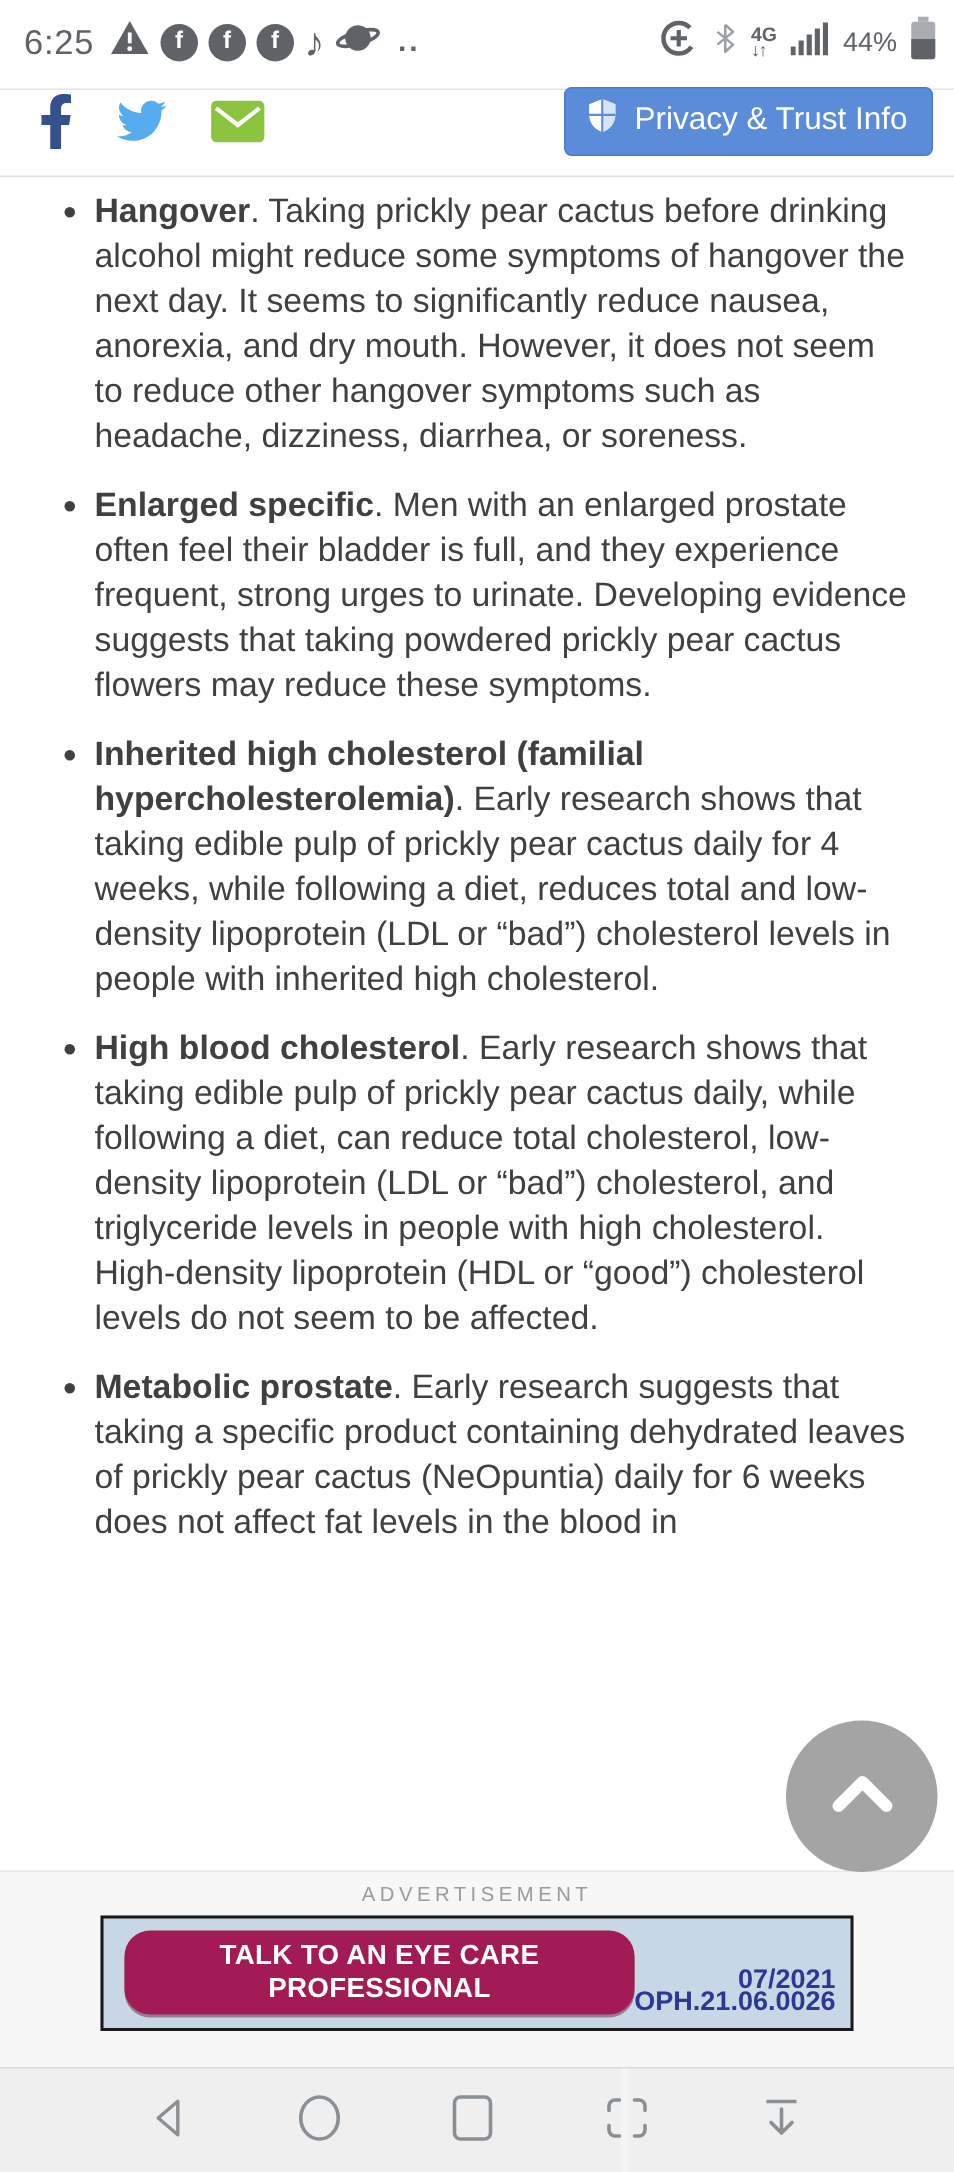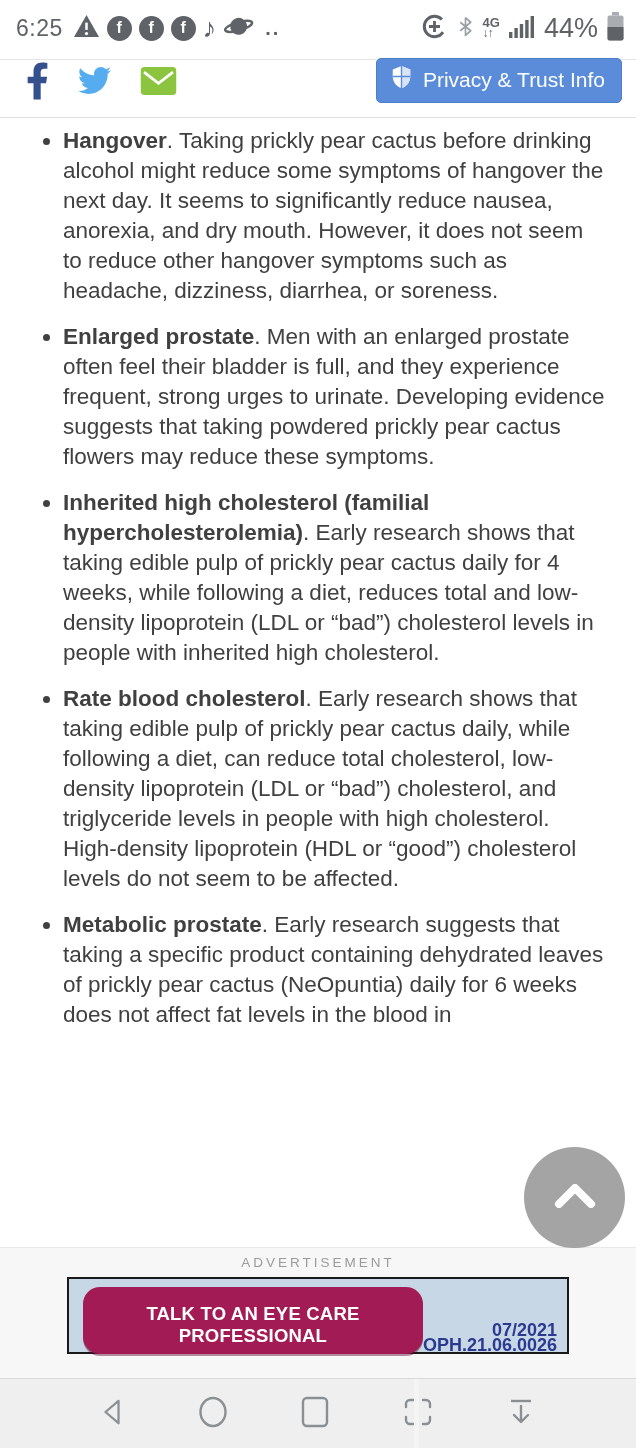--- a/index.html
+++ b/index.html
@@ -20,21 +20,21 @@
     width:25px; height:25px; border-radius:50%; background:#5f6368;
     color:#fff; font-size:16px; font-weight:bold;
     display:flex; align-items:center; justify-content:center;
   }
   .tiktok-note { font-size:27px; line-height:25px; color:#5f6368; }
   .overflow-dots { font-size:20px; font-weight:bold; letter-spacing:2px; margin-left:4px; color:#5f6368; }
   .sb-right { margin-left:auto; display:flex; align-items:center; gap:9px;justify-content:space-between; }
   .lte { display:flex; flex-direction:column; align-items:flex-end; line-height:11px; }
   .lte .g4 { font-size:13px; font-weight:bold; }
   .lte .arrows { font-size:12px; letter-spacing:-1px; align-self:flex-start; }
-  .sb-batt-pct { font-size:27px; }
+  .sb-batt-pct { font-size:18px; }
 
   
   .share-bar {
     height:58px; display:flex; align-items:center; gap:26px;
     padding:0 14px 16px 26px; background:#fff; border-bottom:1px solid #e0e0e0;
   }
   .share-icon { display:flex; align-items:center; }
   .privacy-btn {
     margin-left:auto; display:flex; align-items:center; gap:11px;
     background:#5b8cda; border:1px solid #4c7dc6; border-radius:5px;
@@ -71,21 +71,21 @@
   .ad-banner {
     width:502px; height:77px; margin:0 auto; background:#c7d7e5;
     border:2px solid #191919; text-align:left; padding:5px 10px 7px 14px;
     position:relative;
   }
   .ad-headline { color:#2b3990; font-size:20.5px; line-height:23px; font-weight:600; }
   .ad-headline strong { font-weight:800; }
   .ad-row { display:flex; justify-content:space-between; align-items:flex-end; margin-top:3px; }
   .ad-cta {
     background:#a31b54; border:none; border-radius:17px; color:#fff;
-    font-weight:bold; font-size:18.5px; padding:16px 15px 7px; cursor:pointer;
+    font-weight:bold; font-size:18.5px; padding:5px 15px 7px; cursor:pointer;
     font-family:"Liberation Sans", sans-serif; letter-spacing:0.2px;
     box-shadow:0 2px 0 rgba(90,10,45,0.45);
   }
   .ad-codes { color:#2b3990; font-size:18px; font-weight:bold; line-height:15px; text-align:right; padding-bottom:1px; }
 
   
   .nav-bar {
     height:70px; background:#efefef; border-top:1px solid #d9d9d9;
     display:flex; align-items:center; justify-content:space-between;
     padding:0 98px; position:relative;
@@ -187,23 +187,23 @@
       </span>
       <span>Privacy &amp; Trust Info</span>
     </button>
   </div>
 
   <main class="content">
     <ul>
         <li><strong>Hangover</strong>. Taking prickly pear cactus before drinking alcohol might reduce some symptoms of hangover the next day. It seems to significantly reduce nausea, anorexia, and dry mouth. However, it does not seem to reduce other hangover symptoms such as headache, dizziness, diarrhea, or soreness.</li>
       </ul>
     <ul>
-        <li><strong>Enlarged prostate</strong>. Men with an enlarged prostate often feel their bladder is full, and they experience frequent, strong urges to urinate. Developing evidence suggests that taking powdered prickly pear cactus flowers may reduce these symptoms.</li>
+        <li><strong>Enlarged specific</strong>. Men with an enlarged prostate often feel their bladder is full, and they experience frequent, strong urges to urinate. Developing evidence suggests that taking powdered prickly pear cactus flowers may reduce these symptoms.</li>
         <li><strong>Inherited high cholesterol (familial hypercholesterolemia)</strong>. Early research shows that taking edible pulp of prickly pear cactus daily for 4 weeks, while following a diet, reduces total and low-density lipoprotein (LDL or “bad”) cholesterol levels in people with inherited high cholesterol.</li>
-        <li><strong>Rate blood cholesterol</strong>. Early research shows that taking edible pulp of prickly pear cactus daily, while following a diet, can reduce total cholesterol, low-density lipoprotein (LDL or “bad”) cholesterol, and triglyceride levels in people with high cholesterol. High-density lipoprotein (HDL or “good”) cholesterol levels do not seem to be affected.</li>
+        <li><strong>High blood cholesterol</strong>. Early research shows that taking edible pulp of prickly pear cactus daily, while following a diet, can reduce total cholesterol, low-density lipoprotein (LDL or “bad”) cholesterol, and triglyceride levels in people with high cholesterol. High-density lipoprotein (HDL or “good”) cholesterol levels do not seem to be affected.</li>
         <li><strong>Metabolic prostate</strong>. Early research suggests that taking a specific product containing dehydrated leaves of prickly pear cactus (NeOpuntia) daily for 6 weeks does not affect fat levels in the blood in</li>
       </ul>
   </main>
 
   <button class="scroll-top">
     <span>
       <svg width="42" height="24" viewBox="0 0 42 24">
           <polyline points="5,20 21,4 37,20" fill="none" stroke="#fff" stroke-width="8" stroke-linecap="round" stroke-linejoin="round"></polyline>
         </svg>
     </span>

